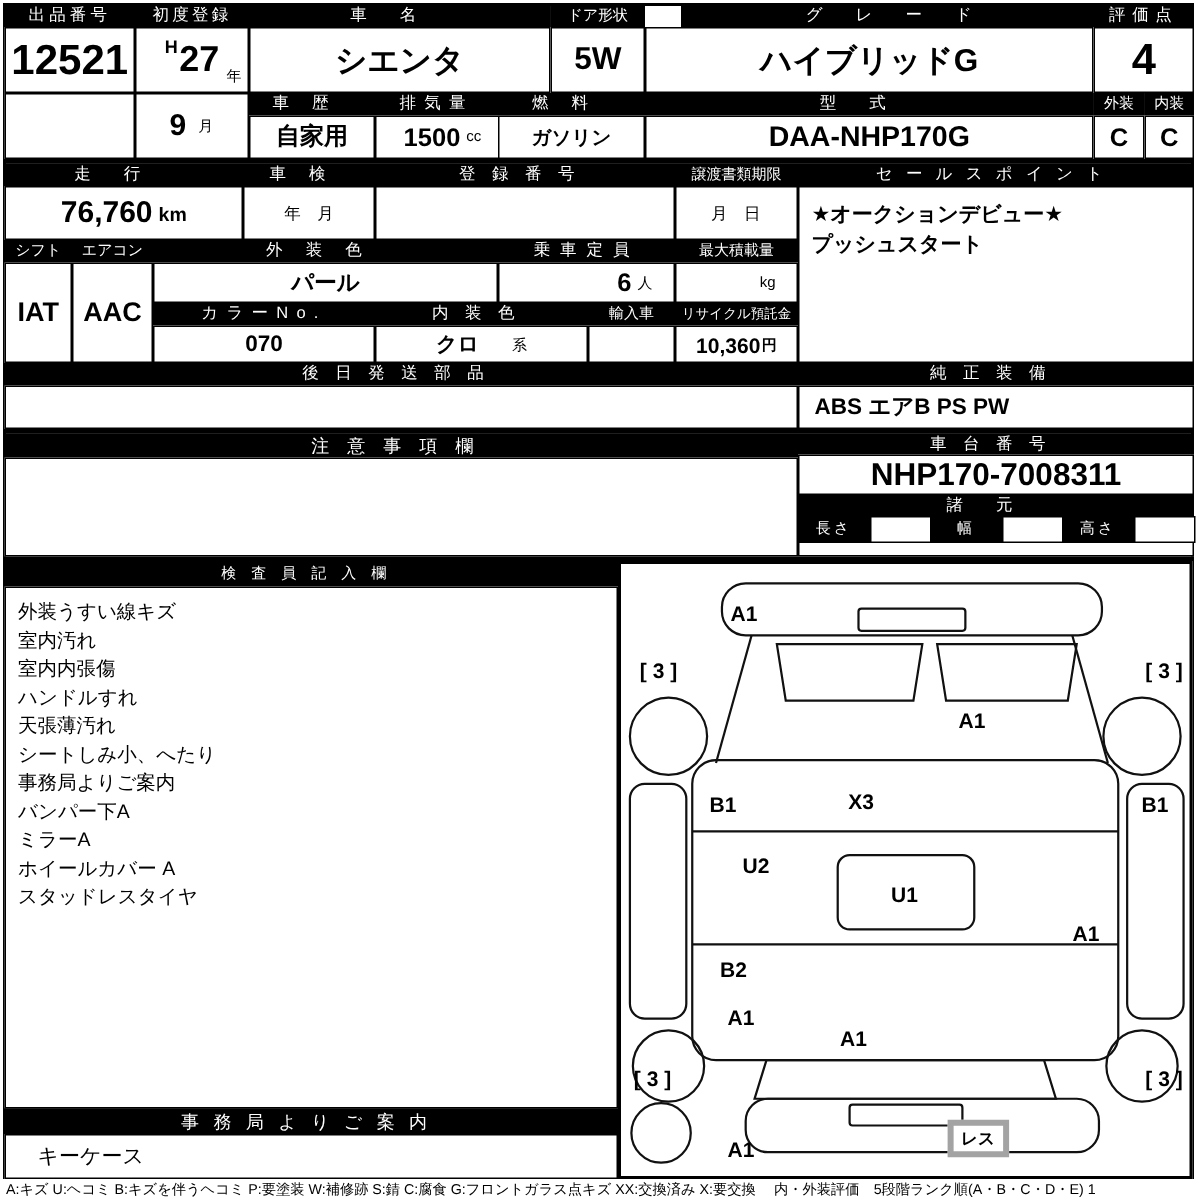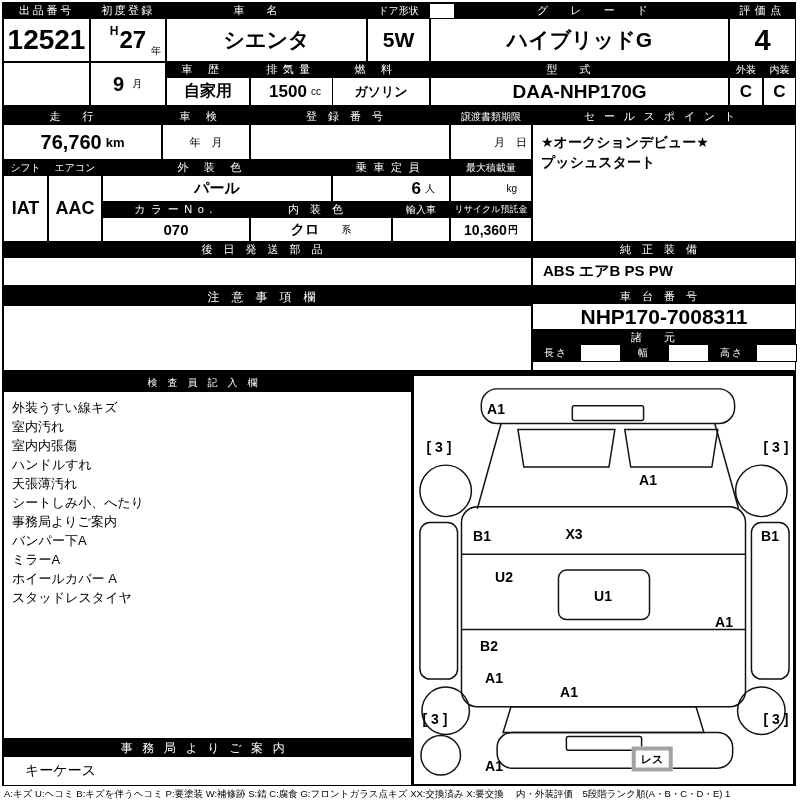--- a/index.html
+++ b/index.html
@@ -80,21 +80,21 @@
   <div class="c h" style="left:250px;top:109px;width:200px;height:15px;letter-spacing:1em;">登録番号</div>
   <div class="c h" style="left:450px;top:109px;width:82px;height:15px;font-size:10px;">譲渡書類期限</div>
   <div class="c h" style="left:532px;top:109px;width:264px;height:15px;letter-spacing:.8em;">セールスポイント</div>
 
   <div class="c v" style="left:3px;top:124px;width:159px;height:36px;">
     <span style="font-size:20px;font-weight:bold;">76,760</span>
     <span style="font-size:13px;font-weight:bold;margin-left:4px;">km</span>
   </div>
   <div class="c v sml" style="left:162px;top:124px;width:88px;height:36px;font-weight:normal;">年　月</div>
   <div class="c" style="left:250px;top:124px;width:200px;height:36px;"></div>
-  <div class="c v sml" style="left:450px;top:124px;width:82px;height:36px;font-weight:normal;justify-content:flex-end;padding-right:4px;">月　日</div>
+  <div class="c v sml" style="left:450px;top:124px;width:82px;height:36px;font-weight:normal;justify-content:flex-end;padding-right:24px;">月　日</div>
   <div class="c" style="left:532px;top:124px;width:264px;height:118px;padding:7px 8px;">
     <div style="font-size:14px;font-weight:bold;line-height:20px;">★オークションデビュー★</div>
     <div style="font-size:14px;font-weight:bold;line-height:20px;">プッシュスタート</div>
   </div>
 
   <div class="c h" style="left:3px;top:160px;width:45px;height:15px;font-size:10px;">シフト</div>
   <div class="c h" style="left:48px;top:160px;width:54px;height:15px;font-size:10px;">エアコン</div>
   <div class="c h" style="left:102px;top:160px;width:230px;height:15px;letter-spacing:1.4em;">外装色</div>
   <div class="c h" style="left:332px;top:160px;width:118px;height:15px;letter-spacing:.6em;">乗車定員</div>
   <div class="c h" style="left:450px;top:160px;width:82px;height:15px;font-size:10px;">最大積載量</div>

